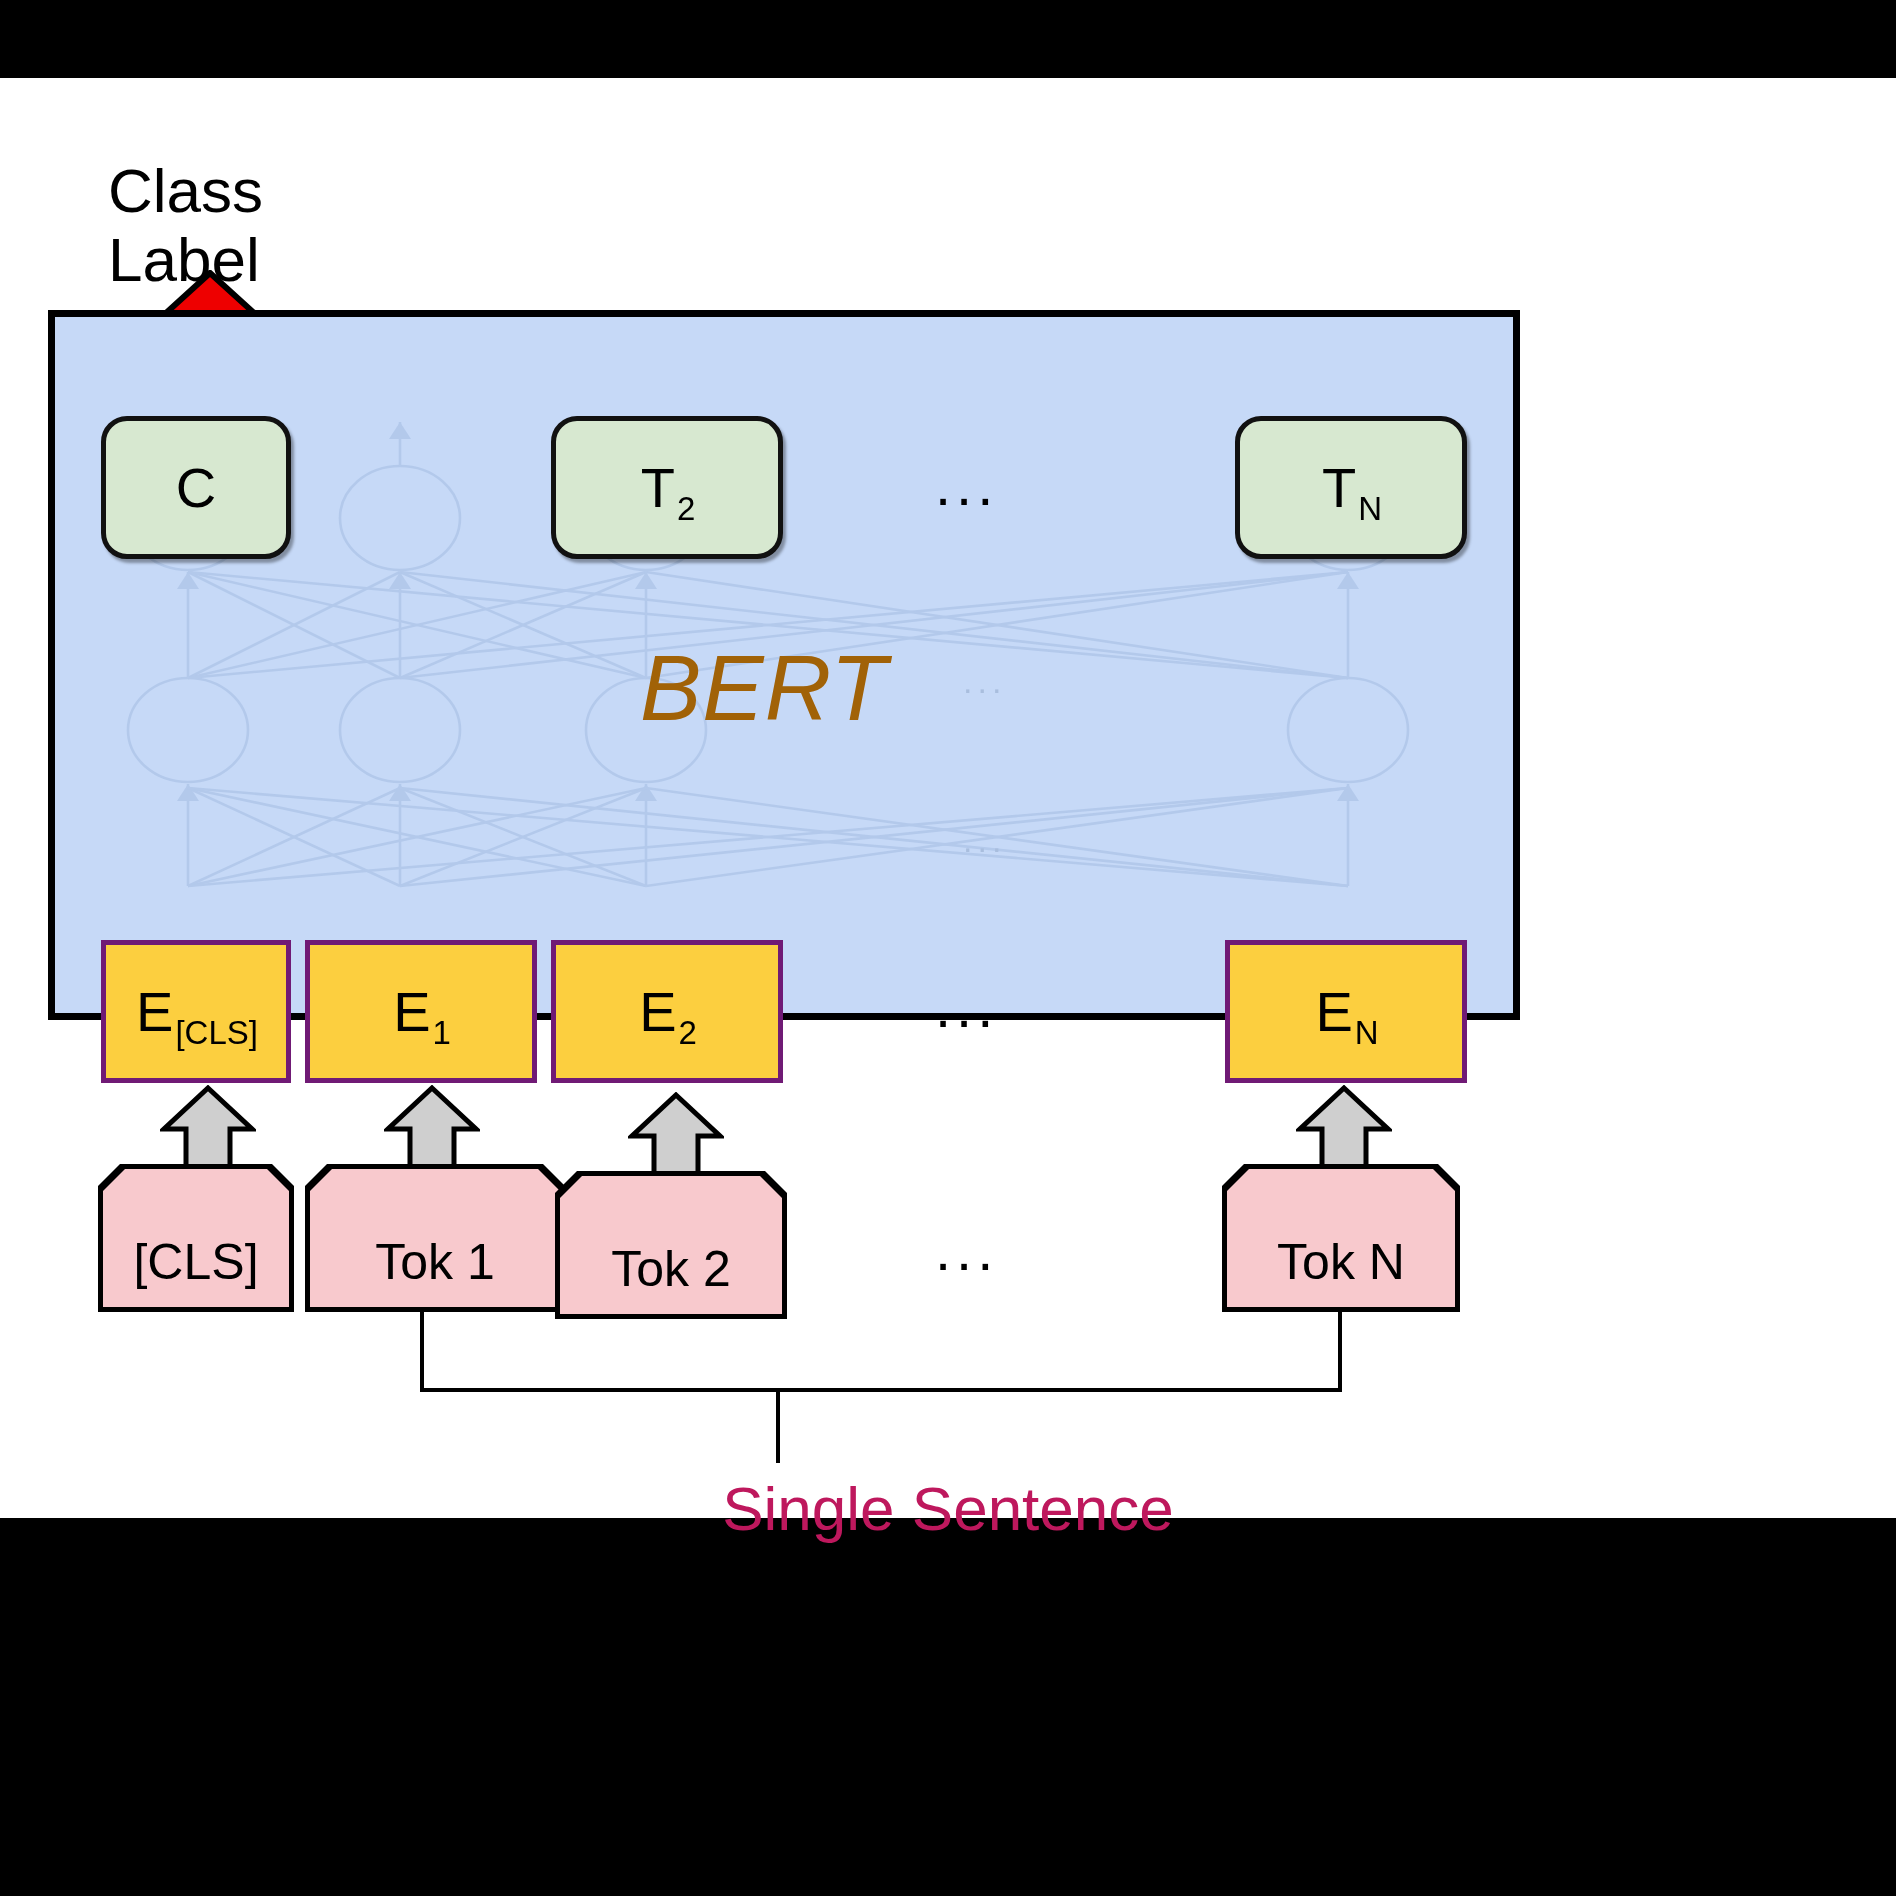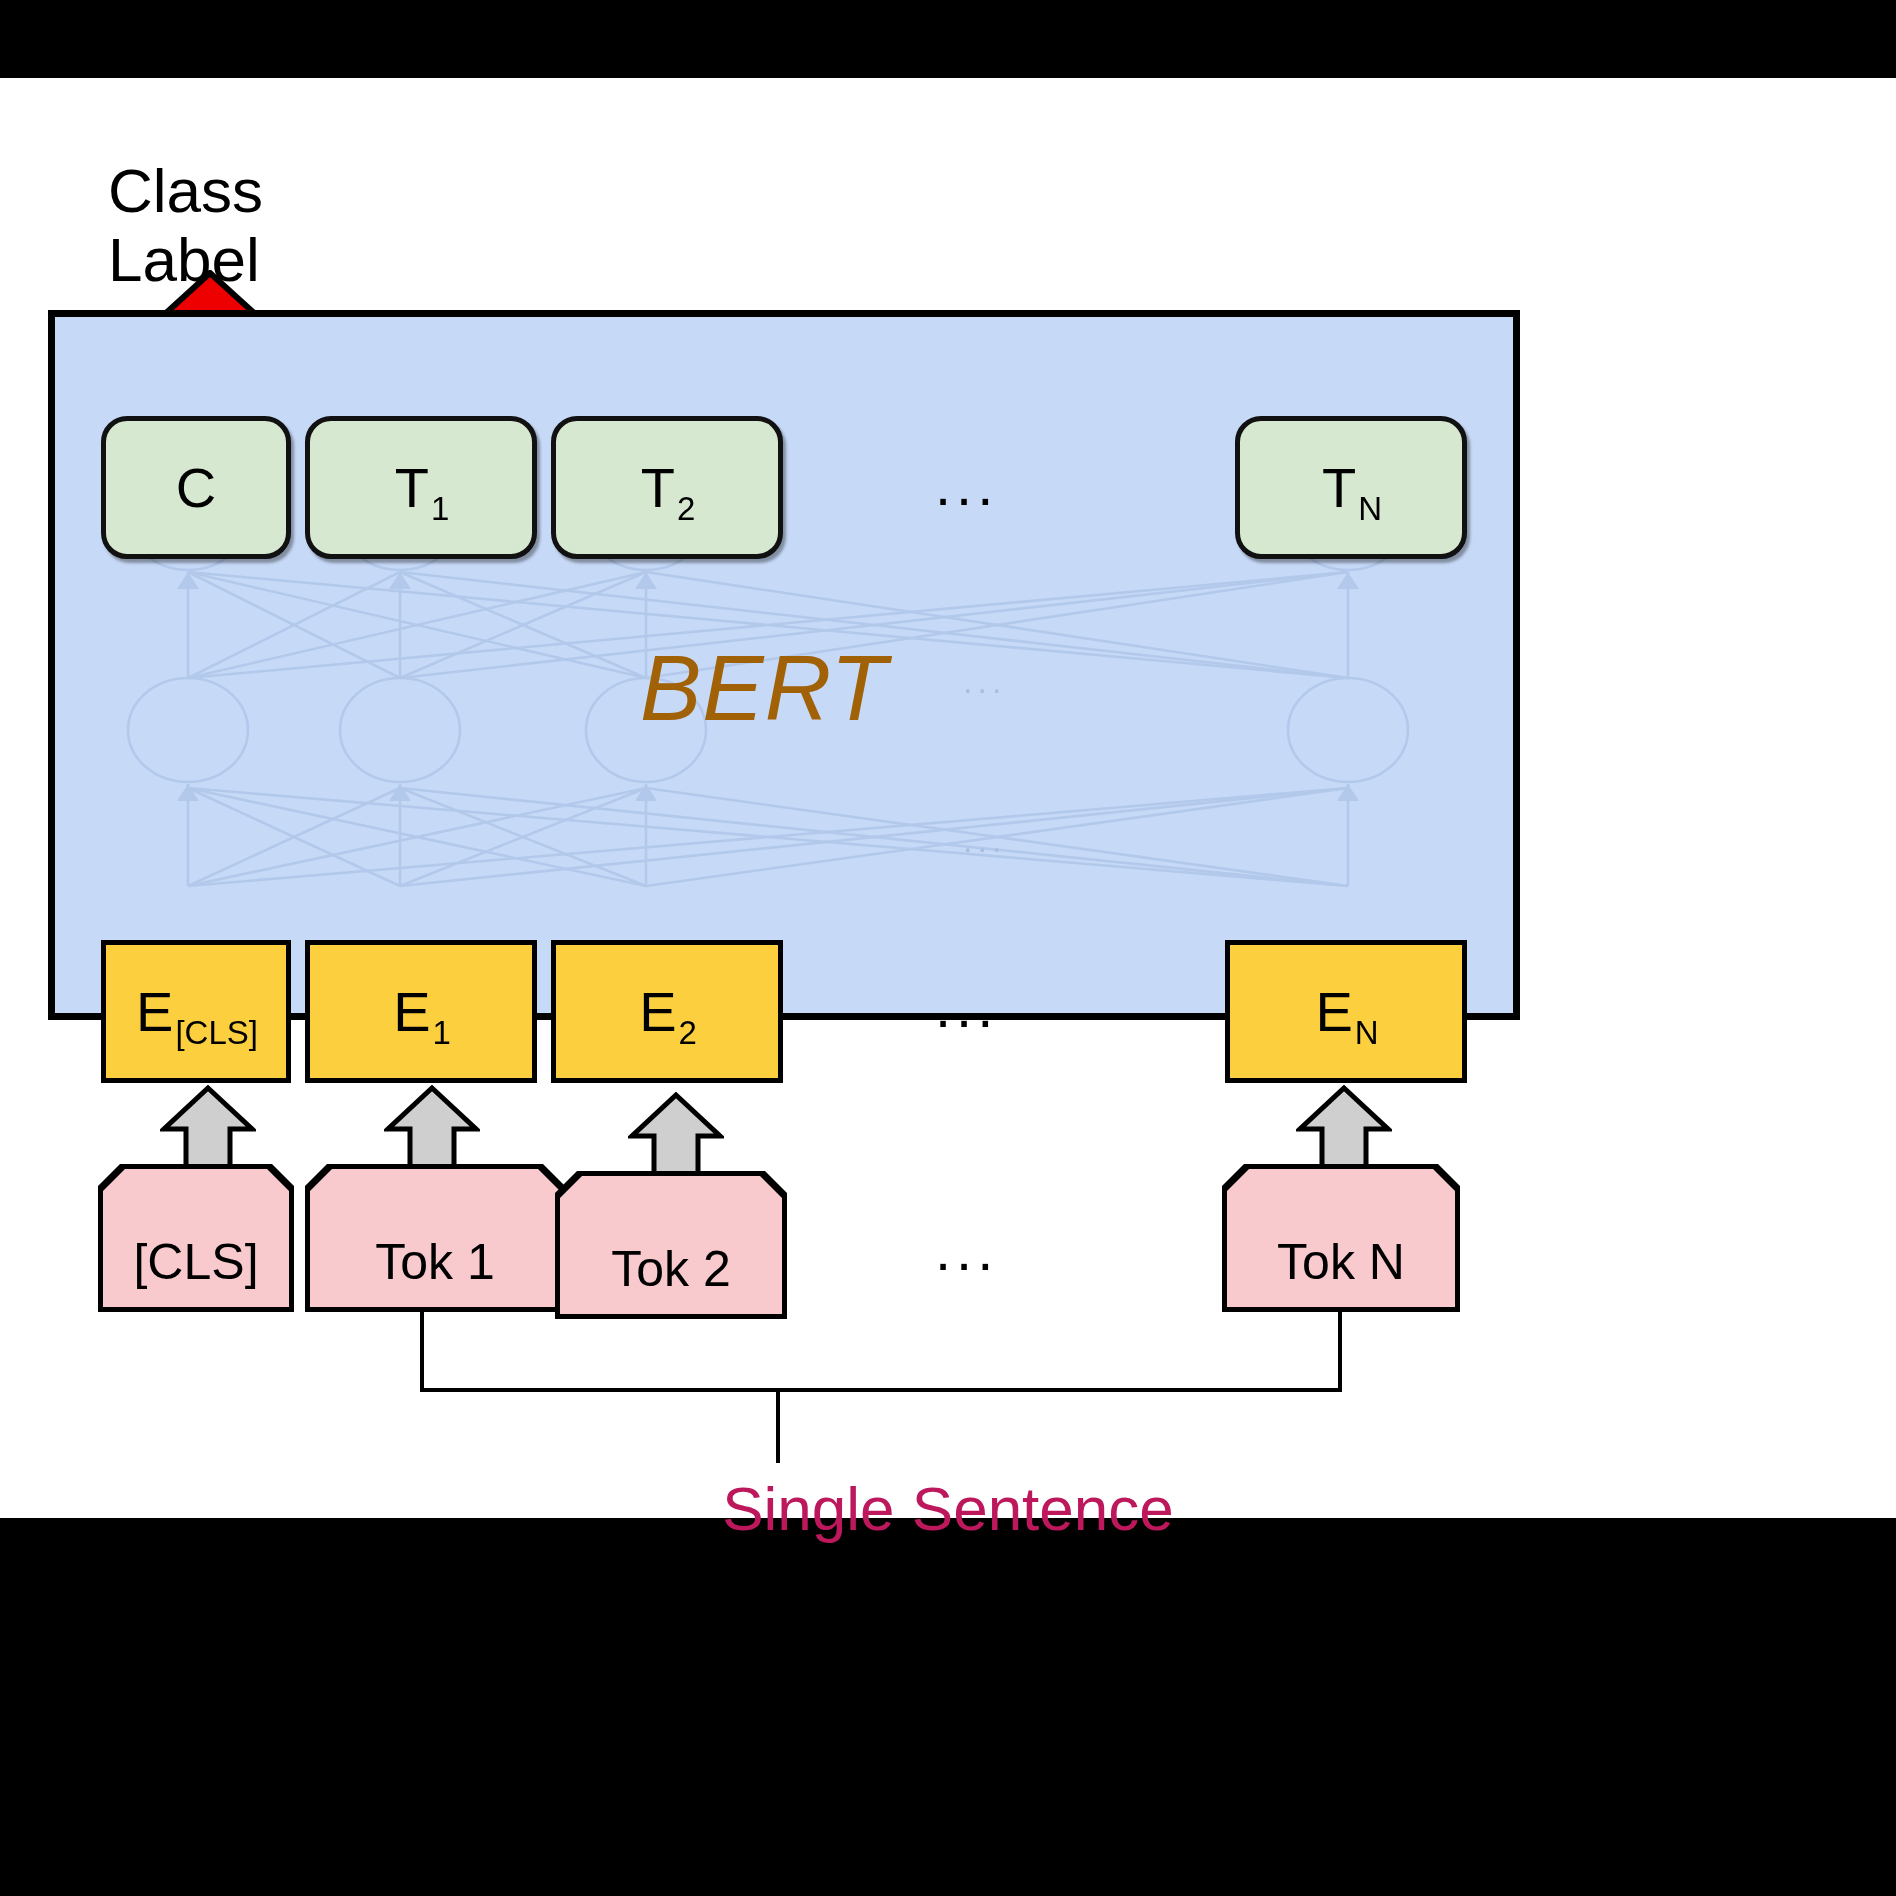--- a/index.html
+++ b/index.html
@@ -33,21 +33,21 @@
     height:143px; background:#d7e8d0; border:5px solid #111;
     border-radius:26px; box-sizing:border-box;
     display:flex; align-items:center; justify-content:center;
     box-shadow:3px 4px 3px rgba(0,0,0,.35);
   }
   .tbox .lbl{font-size:56px; color:#000; line-height:1;}
   .tbox .lbl sub{font-size:33px; vertical-align:baseline; position:relative; top:13px; left:2px;}
 
   
   .ebox{
-    height:143px; background:#fcd martinez; background:#fccf3f; border:5px solid #000000;
+    height:143px; background:#fcd martinez; background:#fccf3f; border:5px solid #701a75;
     box-sizing:border-box; display:flex; align-items:center; justify-content:center;
   }
   .ebox .lbl{font-size:56px; color:#000; line-height:1;}
   .ebox .lbl sub{font-size:33px; vertical-align:baseline; position:relative; top:13px; left:2px;}
 
   
   .tokbox{
     height:148px; background:#f8c9cd; border:0;
     display:flex; align-items:flex-end; justify-content:center;
     padding-bottom:16px; box-sizing:border-box;
@@ -159,25 +159,20 @@
       </g>
     </svg>
 
     <div class="abs" id="bert-title">BERT</div>
 
     <div class="abs tbox" style="left:101px; top:338px; width:190px;">
       <span class="lbl">
         <span>C</span><sub></sub>
       </span>
     </div>
-    <div class="abs tbox" style="left:305px; top:338px; width:232px;">
-      <span class="lbl">
-        <span>T</span><sub>1</sub>
-      </span>
-    </div>
     <div class="abs tbox" style="left:551px; top:338px; width:232px;">
       <span class="lbl">
         <span>T</span><sub>2</sub>
       </span>
     </div>
     <div class="abs tbox" style="left:1235px; top:338px; width:232px;">
       <span class="lbl">
         <span>T</span><sub>N</sub>
       </span>
     </div>

